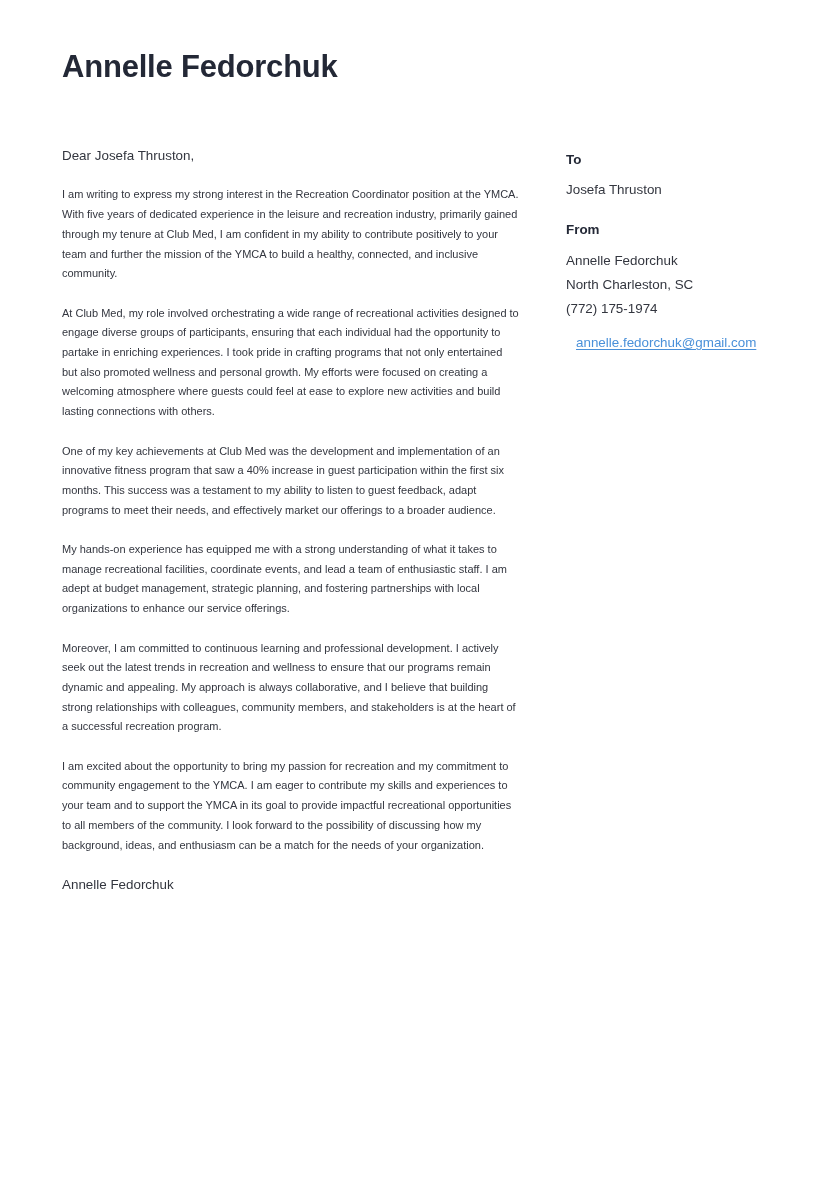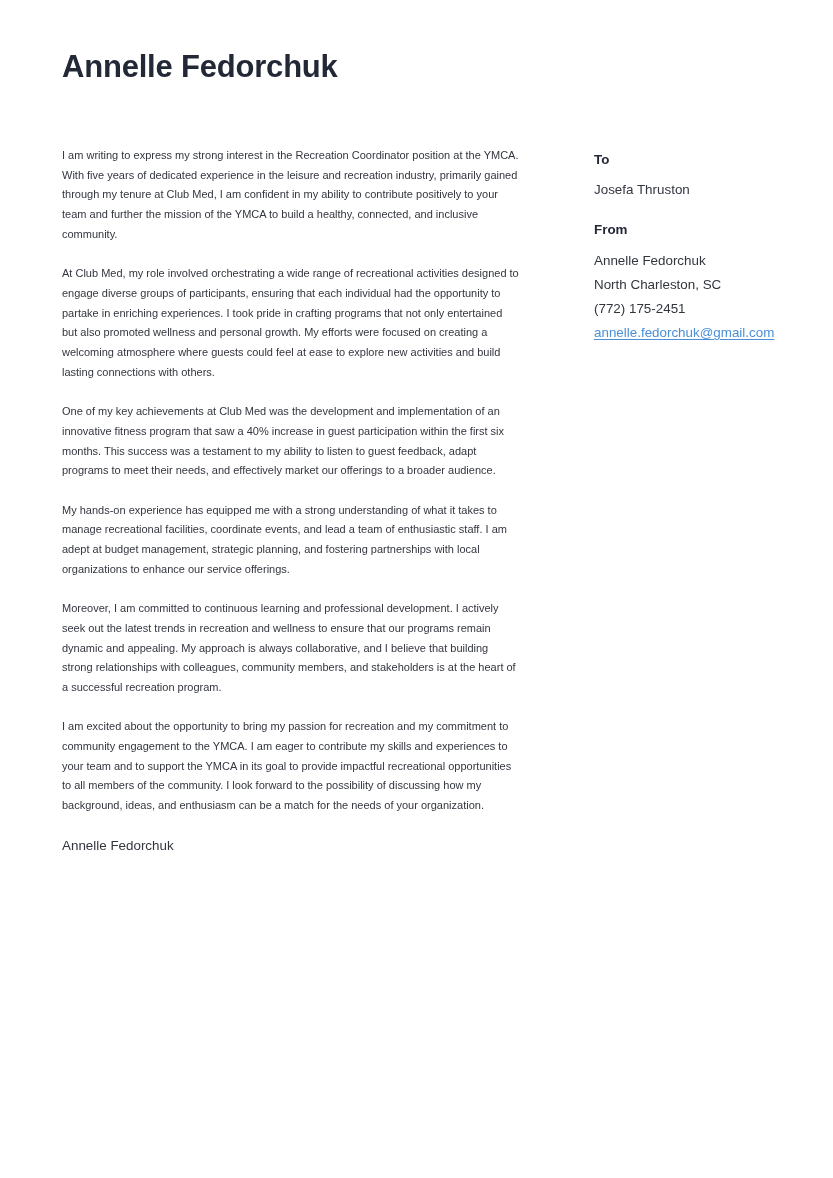--- a/index.html
+++ b/index.html
@@ -52,21 +52,21 @@
     width: 833px;
   }
   .col-left {
     position: absolute;
     left: 62px;
     top: 0;
     width: 458px;
   }
   .col-right {
     position: absolute;
-    left: 594px;
+    left: 566px;
     top: 5px;
     width: 215px;
   }
 
   
   .salutation {
     font-size: 13.4px;
     color: #33363f;
     line-height: 19.7px;
     margin: 0 0 19.7px 0;
@@ -109,61 +109,62 @@
   .side-block {
     margin-bottom: 19px;
   }
   .side-block.last {
     margin-bottom: 0;
   }
   .side-link {
     font-size: 13.4px;
     color: #4a90d9;
     line-height: 24px;
-    margin: 0;
+    margin: 10px;
     text-decoration: underline;
     text-underline-offset: 2px;
     display: inline-block;
     white-space: nowrap;
     cursor: pointer;
   }
 </style>
 </head>
 <body>
 
 <div class="page">
 
   <div class="header">
     <h1 class="cand-name">Annelle Fedorchuk</h1>
   </div>
 
   <div class="columns">
 
     <div class="col-left">
+      <p class="salutation">Dear Josefa Thruston,</p>
       <p class="para">I am writing to express my strong interest in the Recreation Coordinator position at the YMCA. With five years of dedicated experience in the leisure and recreation industry, primarily gained through my tenure at Club Med, I am confident in my ability to contribute positively to your team and further the mission of the YMCA to build a healthy, connected, and inclusive community.</p>
       <p class="para">At Club Med, my role involved orchestrating a wide range of recreational activities designed to engage diverse groups of participants, ensuring that each individual had the opportunity to partake in enriching experiences. I took pride in crafting programs that not only entertained but also promoted wellness and personal growth. My efforts were focused on creating a welcoming atmosphere where guests could feel at ease to explore new activities and build lasting connections with others.</p>
       <p class="para">One of my key achievements at Club Med was the development and implementation of an innovative fitness program that saw a 40% increase in guest participation within the first six months. This success was a testament to my ability to listen to guest feedback, adapt programs to meet their needs, and effectively market our offerings to a broader audience.</p>
       <p class="para">My hands-on experience has equipped me with a strong understanding of what it takes to manage recreational facilities, coordinate events, and lead a team of enthusiastic staff. I am adept at budget management, strategic planning, and fostering partnerships with local organizations to enhance our service offerings.</p>
       <p class="para">Moreover, I am committed to continuous learning and professional development. I actively seek out the latest trends in recreation and wellness to ensure that our programs remain dynamic and appealing. My approach is always collaborative, and I believe that building strong relationships with colleagues, community members, and stakeholders is at the heart of a successful recreation program.</p>
       <p class="para">I am excited about the opportunity to bring my passion for recreation and my commitment to community engagement to the YMCA. I am eager to contribute my skills and experiences to your team and to support the YMCA in its goal to provide impactful recreational opportunities to all members of the community. I look forward to the possibility of discussing how my background, ideas, and enthusiasm can be a match for the needs of your organization.</p>
       <p class="signature">Annelle Fedorchuk</p>
     </div>
 
     <div class="col-right">
 
       <div class="side-block">
         <div class="side-label">To</div>
         <p class="side-line">Josefa Thruston</p>
       </div>
 
       <div class="side-block last">
         <div class="side-label">From</div>
         <p class="side-line">Annelle Fedorchuk</p>
         <p class="side-line">North Charleston, SC</p>
-        <p class="side-line">(772) 175-2451</p>
+        <p class="side-line">(772) 175-1974</p>
         <a class="side-link" href="#">annelle.fedorchuk@gmail.com</a>
       </div>
 
     </div>
 
   </div>
 
 </div>
 
 </body></html>

